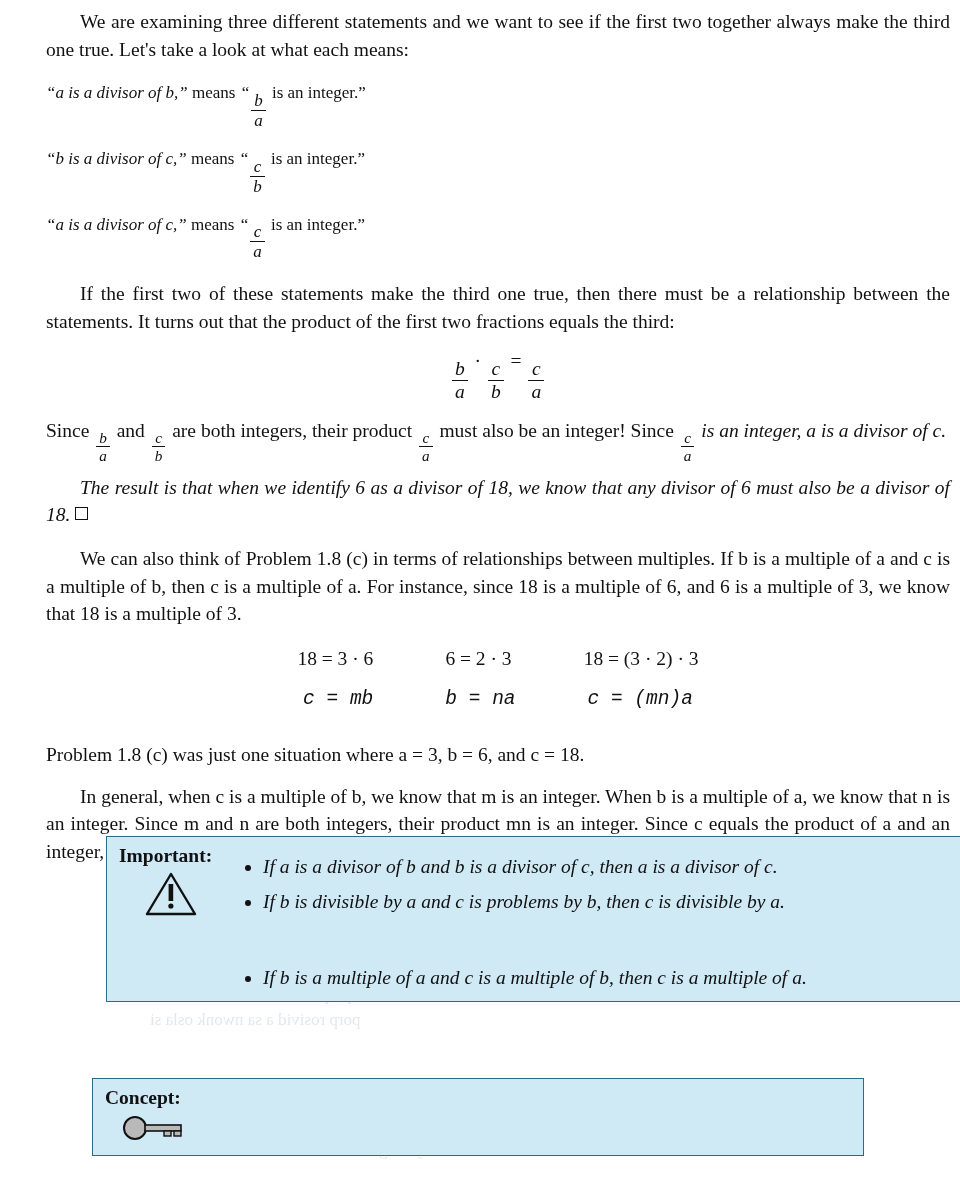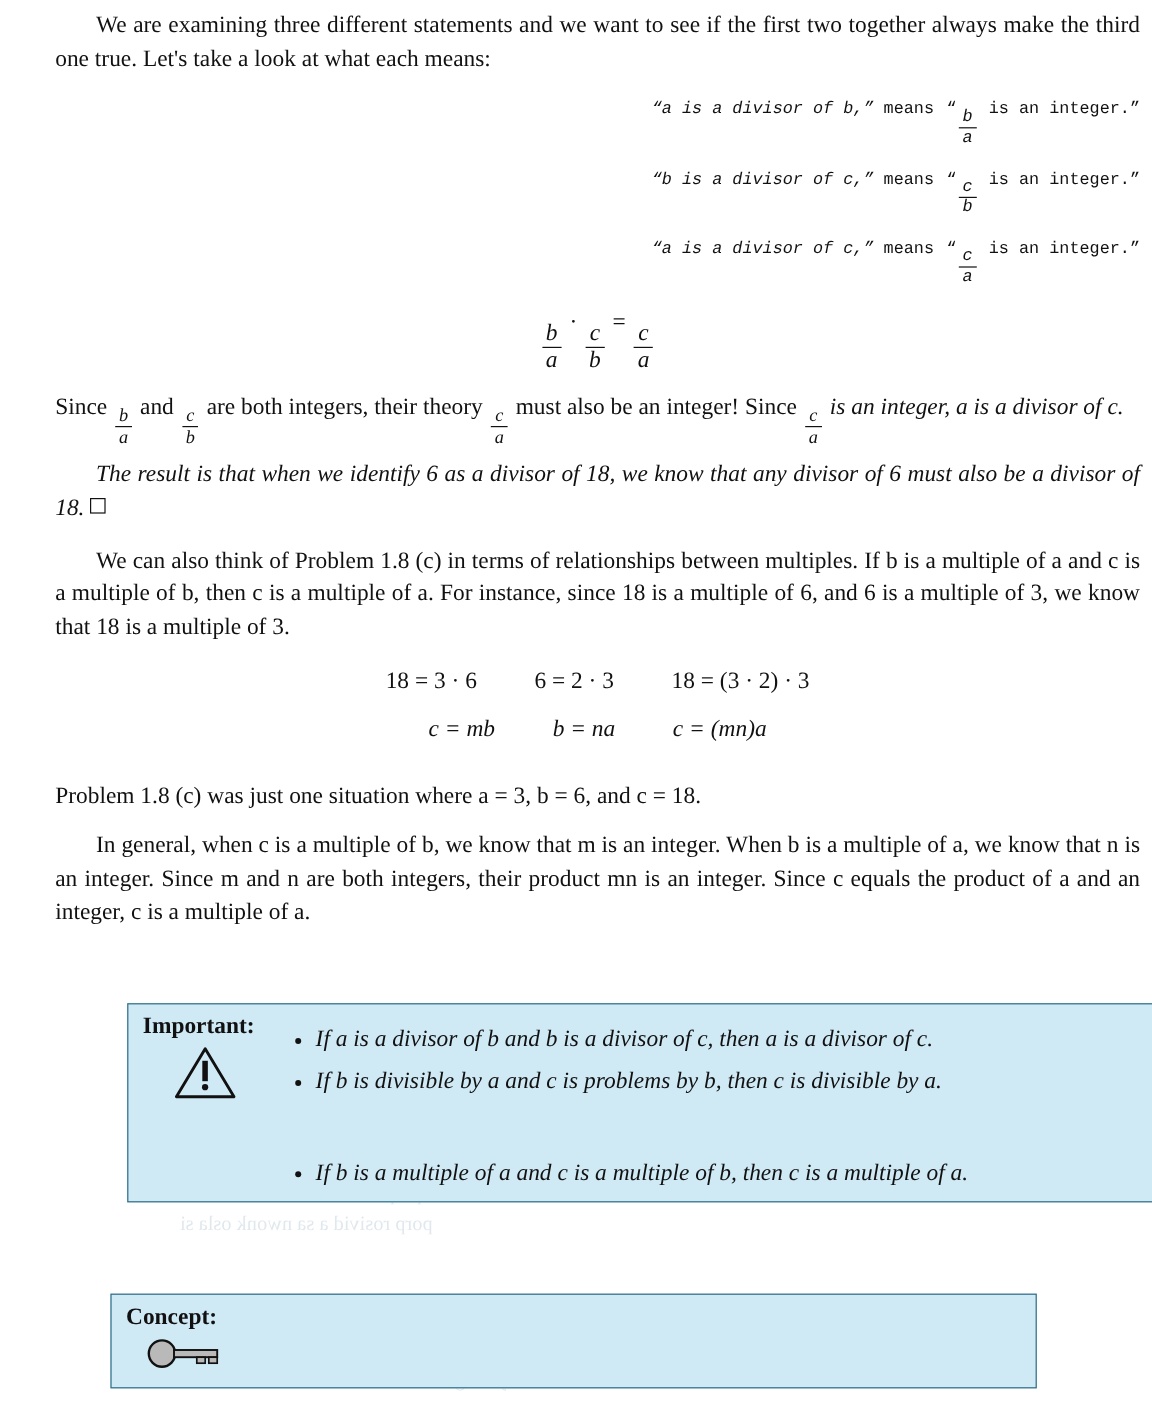--- a/index.html
+++ b/index.html
@@ -53,31 +53,30 @@
   .frac.small { font-size: 0.78em; vertical-align: -0.38em; }
   .frac.big { font-size: 1em; vertical-align: -0.45em; }
 
   
   .display {
     text-align: center;
     font-size: 19.5px;
     margin: 14px 0 14px 0;
   }
   .quoted-def {
-    text-align: right;
-    font-size: 14px;
+    text-align: left;
+    font-size: 17px;
     margin: 20px 0;
-    font-family: Liberation Mono, monospace;
   }
   .quoted-def .lead { margin-right: 2px; }
 
   .eqrow {
     display: flex;
     justify-content: center;
-    gap: 48px;
+    gap: 72px;
     font-size: 19.5px;
     margin: 12px 0;
   }
 
   
   .callout {
     position: relative;
     border: 1px solid #2b6c86;
     background: #cfe9f5;
     box-sizing: border-box;
@@ -189,20 +188,21 @@
     <div class="quoted-def">
       <span class="it">“a is a divisor of c,”</span>
       <span class="lead">means</span>
       <span>“</span><span class="frac big">
           <span class="num it">c</span>
           <span class="den it">a</span>
         </span>
       <span>is an integer.”</span>
     </div>
 
+    <p class="body-text indent" style="margin-top:18px;">If the first two of these statements make the third one true, then there must be a relationship between the statements. It turns out that the product of the first two fractions equals the third:</p>
 
     <div class="display">
       <span class="frac big">
           <span class="num it">b</span>
           <span class="den it">a</span>
         </span>
       <span>·</span>
       <span class="frac big">
           <span class="num it">c</span>
           <span class="den it">b</span>
@@ -218,21 +218,21 @@
       <span>Since</span>
       <span class="frac small">
           <span class="num it">b</span>
           <span class="den it">a</span>
         </span>
       <span>and</span>
       <span class="frac small">
           <span class="num it">c</span>
           <span class="den it">b</span>
         </span>
-      <span>are both integers, their theory</span>
+      <span>are both integers, their product</span>
       <span class="frac small">
           <span class="num it">c</span>
           <span class="den it">a</span>
         </span>
       <span>must also be an integer! Since</span>
       <span class="frac small">
           <span class="num it">c</span>
           <span class="den it">a</span>
         </span>
       <span class="it">is an integer, a is a divisor of c.</span>
@@ -241,21 +241,21 @@
     <p class="body-text indent" style="margin-top:0;font-style:italic;"><span>The result is that when we identify 6 as a divisor of 18, we know that any divisor of 6 must also be a divisor of 18.</span><span class="qed"></span></p>
 
     <p class="body-text indent" style="margin-top:16px;">We can also think of Problem 1.8 (c) in terms of relationships between multiples. If b is a multiple of a and c is a multiple of b, then c is a multiple of a. For instance, since 18 is a multiple of 6, and 6 is a multiple of 3, we know that 18 is a multiple of 3.</p>
 
     <div class="eqrow" style="margin-top:20px;">
       <span>18 = 3 · 6</span>
       <span>6 = 2 · 3</span>
       <span>18 = (3 · 2) · 3</span>
     </div>
 
-    <div class="eqrow it" style="margin-top:18px;">
+    <div class="eqrow it" style="margin-top:18px;font-family:Liberation Mono, monospace;">
       <span>c = mb</span>
       <span>b = na</span>
       <span>c = (mn)a</span>
     </div>
 
     <p class="body-text" style="margin-top:31px;">Problem 1.8 (c) was just one situation where a = 3, b = 6, and c = 18.</p>
 
     <p class="body-text indent" style="margin-top:14px;">In general, when c is a multiple of b, we know that m is an integer. When b is a multiple of a, we know that n is an integer. Since m and n are both integers, their product mn is an integer. Since c equals the product of a and an integer, c is a multiple of a.</p>
 
   </div>

